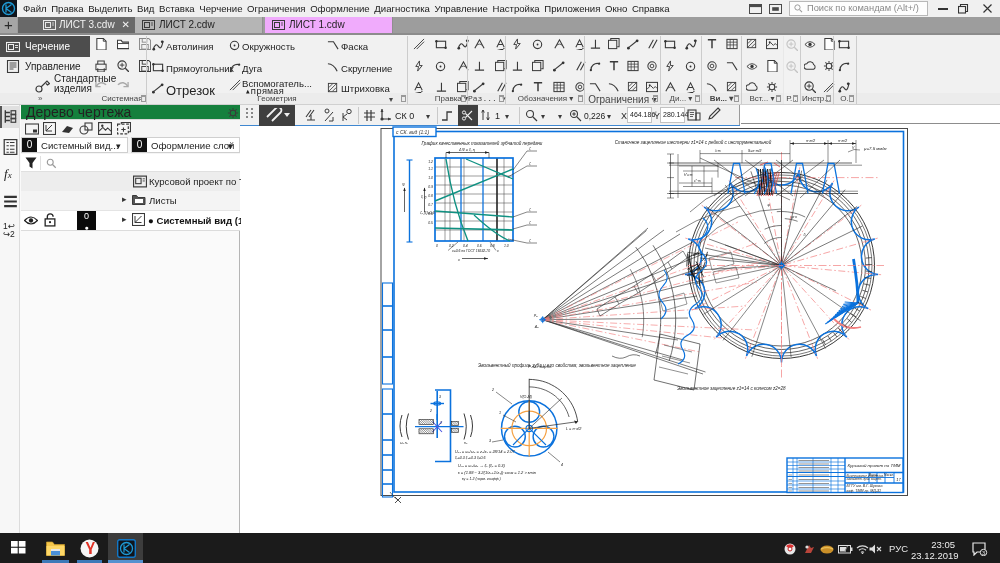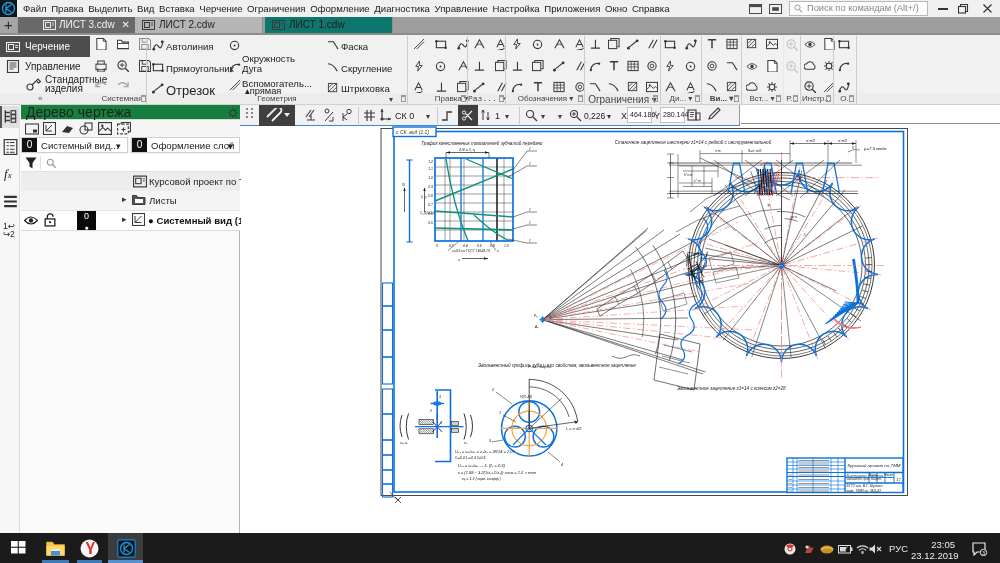--- a/index.html
+++ b/index.html
@@ -55,38 +55,38 @@
 <div class="abs" style="left:18px;top:17px;width:117px;height:16px;background:#696969;color:#f2f2f2;font-size:10px;line-height:16px;"><svg style="position:absolute;left:25px;top:2px" width="13" height="12">
       <rect x="0.5" y="1.5" width="12" height="9" fill="none" stroke="#e8e8e8" stroke-width="1"></rect>
       <rect x="2.5" y="3.5" width="5" height="5" fill="none" stroke="#e8e8e8" stroke-width="1"></rect>
       <path d="M9,4 h2 M9,6 h2" stroke="#e8e8e8" stroke-width="0.8"></path>
     </svg><span style="margin-left:41px;">ЛИСТ 3.cdw</span><span style="position:absolute;right:5px;top:0;font-size:10px;">✕</span></div>
 <div class="abs" style="left:135px;top:17px;width:128px;height:16px;background:#b5b5b5;color:#1f1f1f;font-size:10px;line-height:16px;border-right:1px solid #8f8f8f;"><svg style="position:absolute;left:7px;top:2px" width="13" height="12">
       <rect x="0.5" y="1.5" width="12" height="9" fill="none" stroke="#3a3a3a" stroke-width="1"></rect>
       <rect x="2.5" y="3.5" width="5" height="5" fill="none" stroke="#3a3a3a" stroke-width="1"></rect>
       <path d="M9,4 h2 M9,6 h2" stroke="#3a3a3a" stroke-width="0.8"></path>
     </svg><span style="margin-left:24px;">ЛИСТ 2.cdw</span></div>
-<div class="abs" style="left:265px;top:17px;width:128px;height:16px;background:#0f766e;color:#1f1f1f;font-size:10px;line-height:16px;border-right:1px solid #8f8f8f;"><svg style="position:absolute;left:7px;top:2px" width="13" height="12">
+<div class="abs" style="left:265px;top:17px;width:128px;height:16px;background:#f0abfc;color:#1f1f1f;font-size:10px;line-height:16px;border-right:1px solid #8f8f8f;"><svg style="position:absolute;left:7px;top:2px" width="13" height="12">
       <rect x="0.5" y="1.5" width="12" height="9" fill="none" stroke="#3a3a3a" stroke-width="1"></rect>
       <rect x="2.5" y="3.5" width="5" height="5" fill="none" stroke="#3a3a3a" stroke-width="1"></rect>
       <path d="M9,4 h2 M9,6 h2" stroke="#3a3a3a" stroke-width="0.8"></path>
     </svg><span style="margin-left:24px;">ЛИСТ 1.cdw</span></div>
 <div class="abs" style="left:0;top:33px;width:1000px;height:2px;background:#8c8c8c;"></div>
 <div class="abs" style="left:0;top:35px;width:1000px;height:58px;background:#f1f1f1;"></div>
 <div class="abs" style="left:0;top:93px;width:1000px;height:12px;background:#ececec;border-bottom:1px solid #d0d0d0;"></div>
 <div class="abs" style="left:0;top:36px;width:90px;height:21px;background:#4d4d4d;color:#fff;font-size:10px;display:flex;align-items:center;"><svg style="margin:0 5px 0 6px" width="14" height="12">
       <rect x="0.5" y="1.5" width="13" height="9" fill="none" stroke="#eee" stroke-width="1.1"></rect>
       <rect x="2.5" y="3.5" width="5" height="5" fill="none" stroke="#eee" stroke-width="1"></rect>
       <path d="M9,4.5 h3 M9,6.5 h3" stroke="#eee" stroke-width="0.9"></path>
     </svg>Черчение</div>
 <div class="abs" style="left:0;top:58px;width:90px;height:17px;color:#222;font-size:10px;display:flex;align-items:center;"><svg style="margin:0 5px 0 6px" width="14" height="13">
       <rect x="1.5" y="0.5" width="11" height="12" fill="none" stroke="#3a3a3a" stroke-width="1.1"></rect>
       <path d="M3.5,3 h7 M3.5,5 h7 M3.5,7 h7 M3.5,9 h4" stroke="#3a3a3a" stroke-width="0.9"></path>
     </svg>Управление</div>
-<div class="abs" style="left:8px;top:75px;width:96px;height:18px;color:#222;font-size:10px;line-height:9.5px;display:flex;align-items:center;padding-left:13px;">
+<div class="abs" style="left:17px;top:75px;width:96px;height:18px;color:#222;font-size:10px;line-height:9.5px;display:flex;align-items:flex-end;padding-left:13px;">
     <svg style="margin:0 4px 0 5px;flex:none" width="15" height="14">
       <circle cx="4" cy="10" r="3" fill="none" stroke="#3a3a3a" stroke-width="1.2"></circle>
       <path d="M6,8 L12,2 l2.5,2.5 L12.5,6 11,4.5" fill="none" stroke="#3a3a3a" stroke-width="1.2"></path>
     </svg>
     <span>Стандартные<br>изделия</span>
   </div>
 <div class="abs" style="left:38px;top:94px;color:#555;font-size:8px;">»</div>
 <svg width="0" height="0" style="position:absolute">
     <defs>
 <g id="i-doc">
@@ -248,42 +248,42 @@
     <use href="#i-g2"></use>
   </svg>
 <div class="abs" style="left:166px;top:63px;font-size:9.6px;color:#222;">Прямоугольник</div>
 <svg class="ico" style="left:152px;top:82px" width="12" height="12" viewBox="0 0 13 13">
     <use href="#i-g3"></use>
   </svg>
 <div class="abs" style="left:166px;top:83px;font-size:13px;color:#222;">Отрезок</div>
 <svg class="ico" style="left:229px;top:39px" width="12" height="12" viewBox="0 0 13 13">
     <use href="#i-g4"></use>
   </svg>
-<div class="abs" style="left:242px;top:41px;font-size:9.6px;color:#222;margin-top:12px;">Окружность</div>
+<div class="abs" style="left:242px;top:41px;font-size:9.6px;color:#222;">Окружность</div>
 <svg class="ico" style="left:229px;top:61px" width="12" height="12" viewBox="0 0 13 13">
     <use href="#i-g5"></use>
   </svg>
 <div class="abs" style="left:242px;top:63px;font-size:9.6px;color:#222;">Дуга</div>
 <svg class="ico" style="left:229px;top:79px" width="12" height="12" viewBox="0 0 13 13">
     <use href="#i-g6"></use>
   </svg>
 <div class="abs" style="left:242px;top:78px;font-size:9.6px;color:#222;">Вспомогатель...</div>
 <svg class="ico" style="left:327px;top:39px" width="12" height="12" viewBox="0 0 13 13">
     <use href="#i-g7"></use>
   </svg>
 <div class="abs" style="left:341px;top:41px;font-size:9.6px;color:#222;">Фаска</div>
 <svg class="ico" style="left:327px;top:61px" width="12" height="12" viewBox="0 0 13 13">
     <use href="#i-g8"></use>
   </svg>
 <div class="abs" style="left:341px;top:63px;font-size:9.6px;color:#222;">Скругление</div>
 <svg class="ico" style="left:327px;top:82px" width="12" height="12" viewBox="0 0 13 13">
     <use href="#i-g9"></use>
   </svg>
 <div class="abs" style="left:341px;top:83px;font-size:9.6px;color:#222;">Штриховка</div>
-<div class="abs" style="left:245px;top:84.5px;font-size:9.3px;color:#222;">▴прямая</div>
+<div class="abs" style="left:245px;top:84.5px;font-size:9.3px;color:#222;font-family:Liberation Mono, monospace;">▴прямая</div>
 <div class="abs" style="left:407px;top:36px;width:1px;height:68px;background:#cccccc;"></div>
 <svg class="ico" style="left:413px;top:38px" width="12" height="12" viewBox="0 0 13 13">
     <use href="#i-g6"></use>
   </svg>
 <svg class="ico" style="left:435px;top:38px" width="12" height="12" viewBox="0 0 13 13">
     <use href="#i-g2"></use>
   </svg>
 <svg class="ico" style="left:457px;top:38px" width="12" height="12" viewBox="0 0 13 13">
     <use href="#i-g1"></use>
   </svg>

